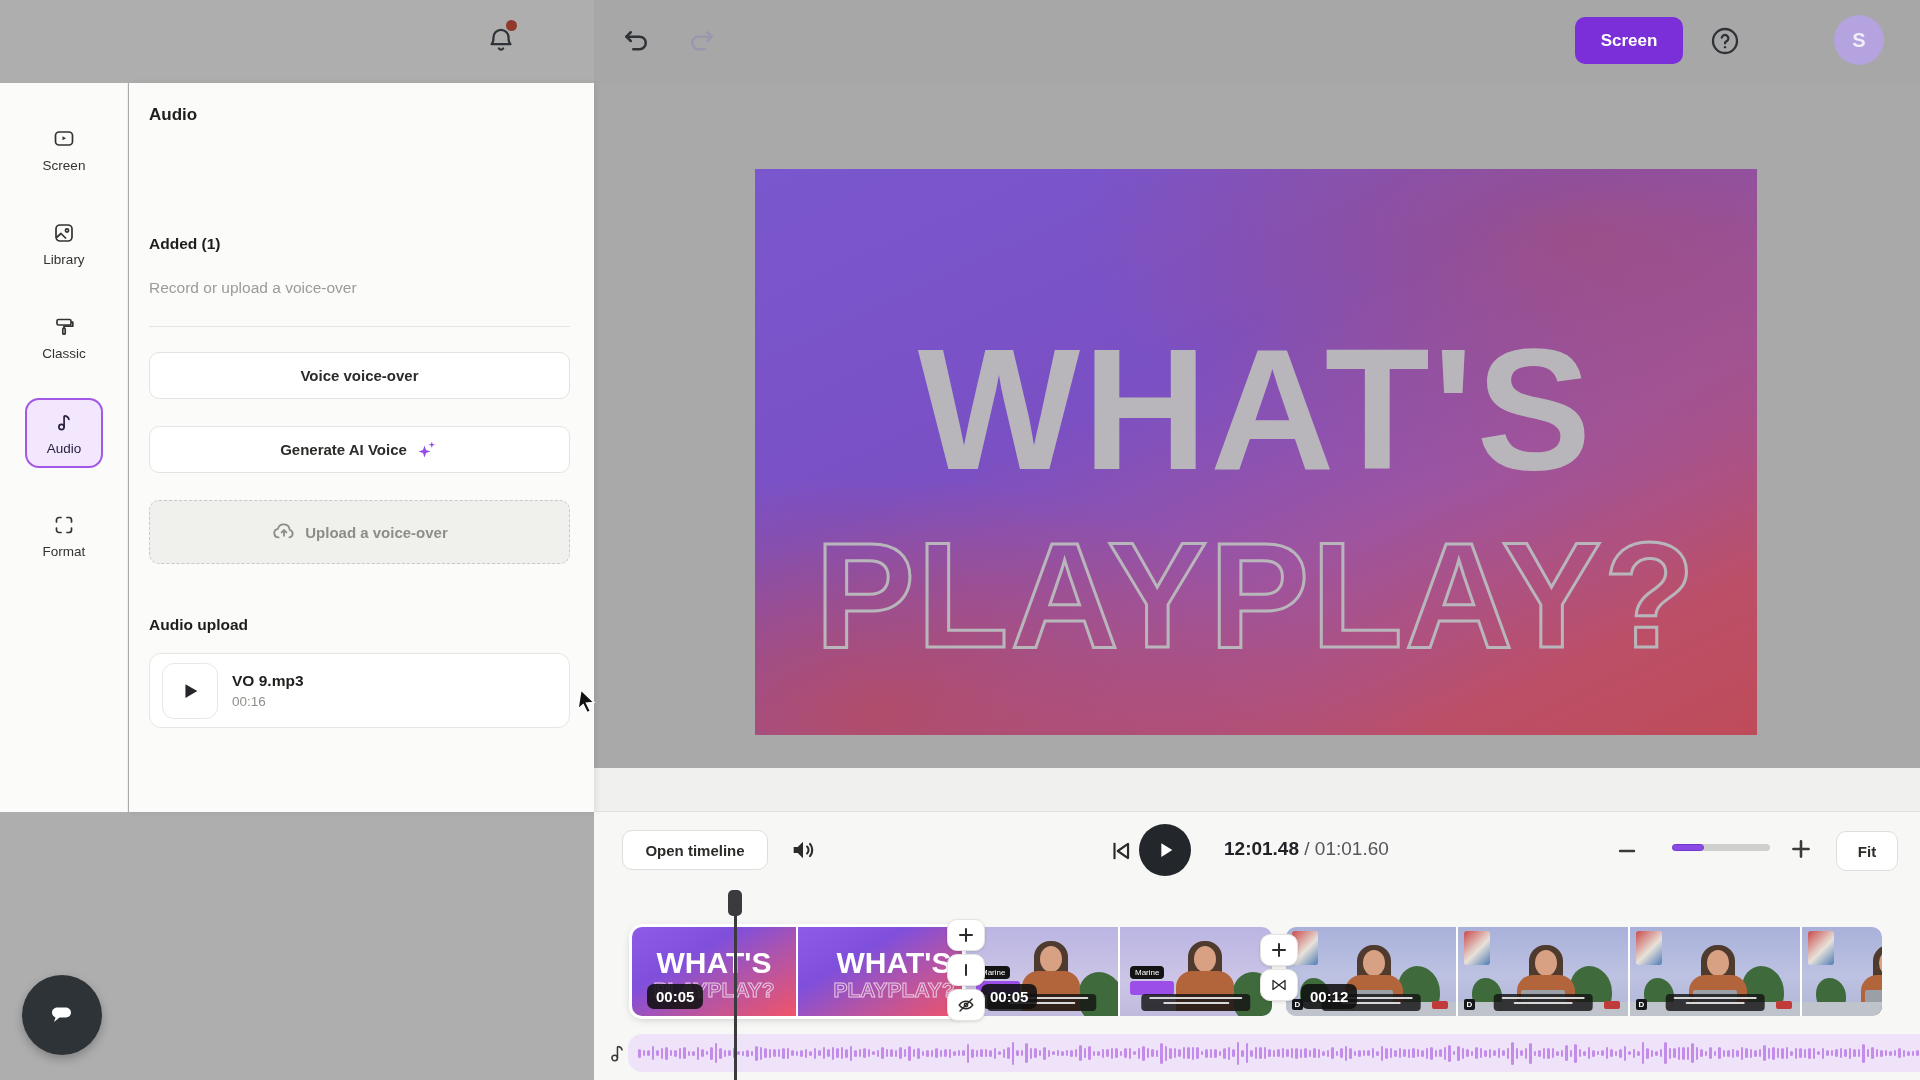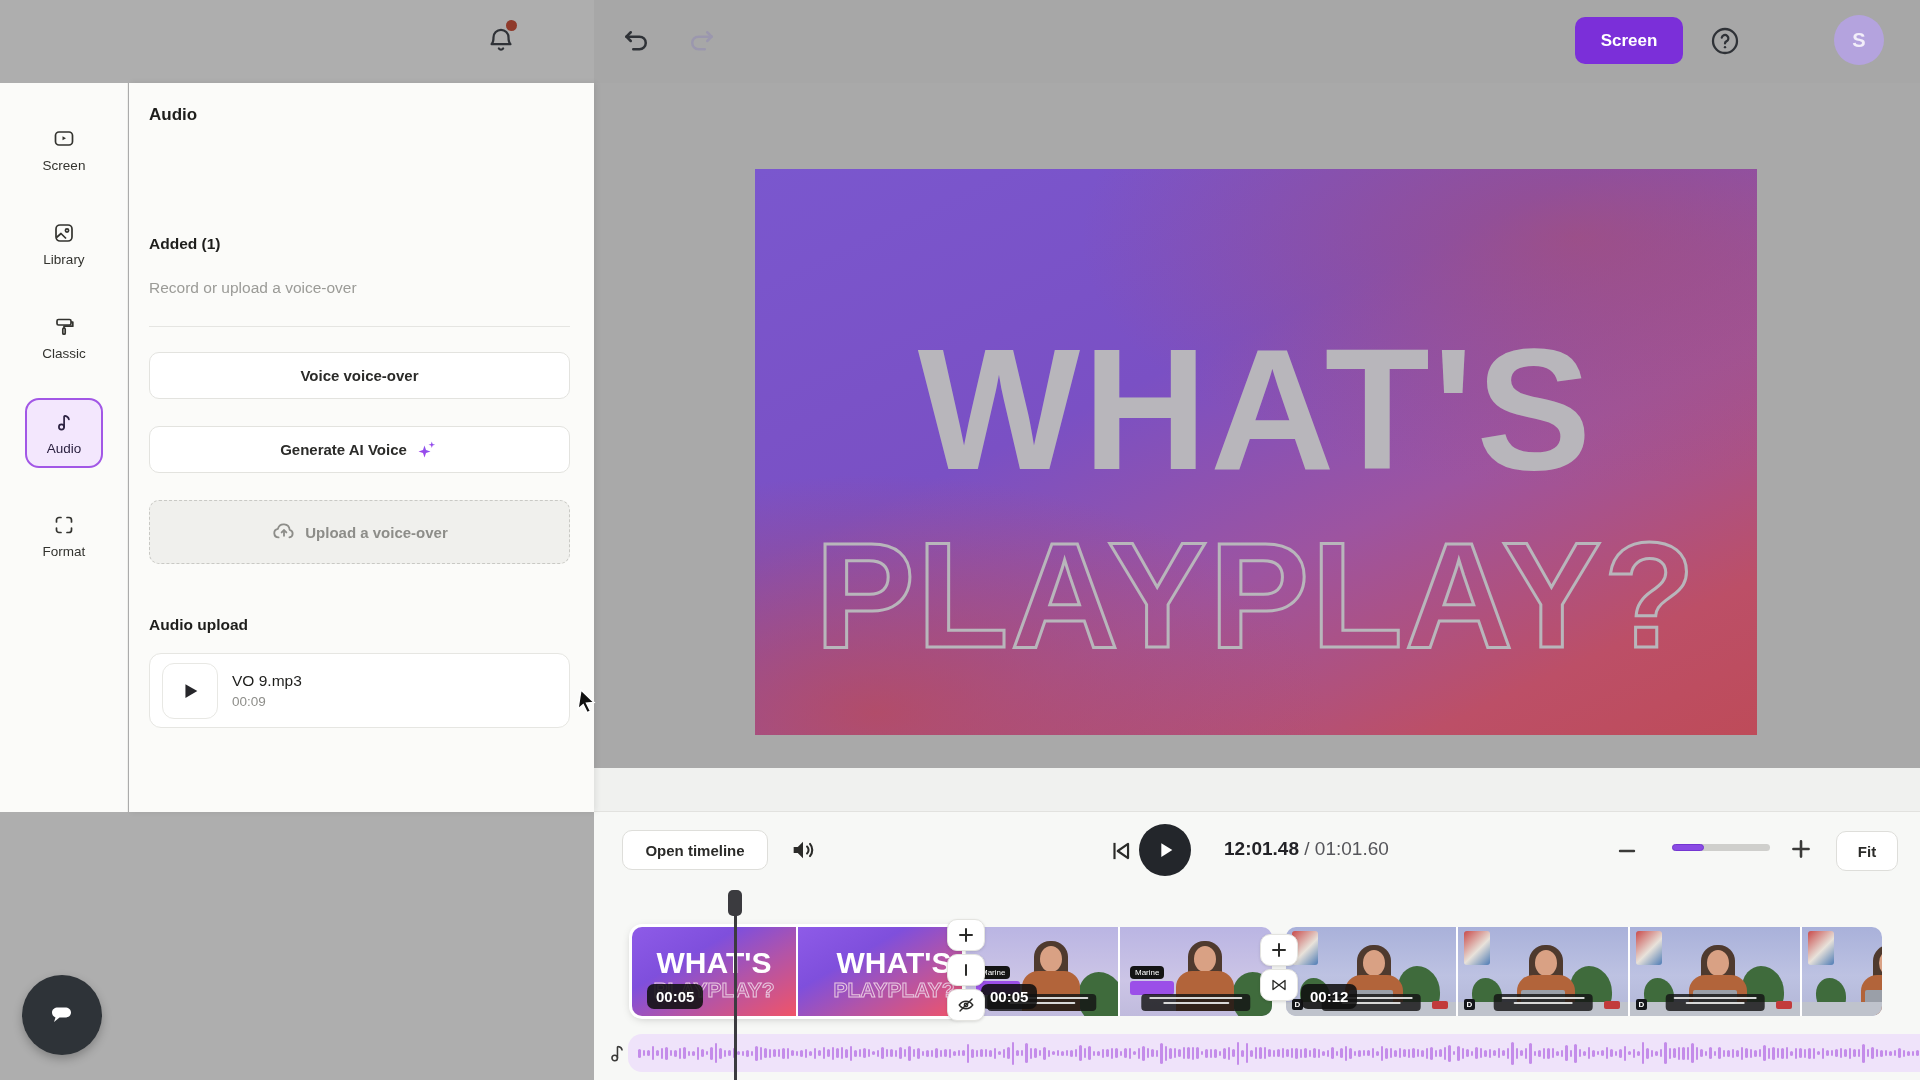--- a/index.html
+++ b/index.html
@@ -42,21 +42,21 @@
   .added-empty { position:absolute; left:20px; top:196px; font-size:15.5px; color:#9B9B97; }
   .panel-divider { position:absolute; left:20px; top:243px; width:421px; height:1px; background:#E5E5E2; }
   .panel-btn { position:absolute; left:20px; width:421px; height:47px; background:#FFFFFF; border:1px solid #E3E3DF; border-radius:10px; font-size:15px; font-weight:600; color:#2B2B29; display:flex; align-items:center; justify-content:center; gap:8px; cursor:pointer; font-family:inherit; }
   .btn-record { top:269px; }
   .btn-generate { top:343px; }
   .btn-upload { top:417px; height:64px; background:#F0F0ED; border:1px dashed #C9C9C5; color:#8D8D89; }
   .files-heading { position:absolute; left:20px; top:533px; font-size:15.5px; font-weight:700; color:#1E1E1C; }
   .file-card { position:absolute; left:20px; top:570px; width:421px; height:75px; background:#FFFFFF; border:1px solid #E6E6E2; border-radius:12px; display:flex; align-items:center; padding:0 12px; gap:14px; }
   .file-play { width:56px; height:56px; border:1px solid #E8E8E4; border-radius:12px; background:#FFFFFF; display:flex; align-items:center; justify-content:center; cursor:pointer; }
   .file-meta { display:flex; flex-direction:column; gap:4px; }
-  .file-name { font-size:15.5px; font-weight:400; color:#1E1E1C; }
+  .file-name { font-size:15.5px; font-weight:700; color:#1E1E1C; }
   .file-duration { font-size:13.5px; color:#8E8E8A; }
 
   
   .canvas { position:absolute; left:594px; top:83px; width:1326px; height:685px; background:#A9A9A9; overflow:hidden; }
   .video-frame { position:absolute; left:161px; top:86px; width:1002px; height:566px;
     background:
       radial-gradient(90% 80% at 82% 12%, rgba(176,78,96,.55) 0%, rgba(176,78,96,0) 55%),
       radial-gradient(75% 70% at 12% 96%, rgba(186,74,86,.75) 0%, rgba(186,74,86,0) 60%),
       linear-gradient(155deg, #7A57CE 0%, #7A50C4 38%, #9D54A0 62%, #BC4F67 85%, #BE4B59 100%);
   }
@@ -247,21 +247,21 @@
 
     <div class="files-heading">Audio upload</div>
     <div class="file-card">
       <div class="file-play">
         <svg width="22" height="22" viewBox="0 0 24 24">
             <path d="M7 4.5v15l13-7.5z" fill="#26262A"></path>
           </svg>
       </div>
       <div class="file-meta">
         <span class="file-name">VO 9.mp3</span>
-        <span class="file-duration">00:09</span>
+        <span class="file-duration">00:16</span>
       </div>
     </div>
   </div>
 
   <div class="canvas">
     <div class="video-frame">
       <svg width="1002" height="566" viewBox="0 0 1002 566">
         <text x="501" y="300" text-anchor="middle" font-family="Liberation Sans, sans-serif" font-size="172" font-weight="bold" letter-spacing="3" fill="#B8B6BB">WHAT'S</text>
         <text x="501" y="478" text-anchor="middle" font-family="Liberation Sans, sans-serif" font-size="150" font-weight="bold" letter-spacing="2" fill="none" stroke="#B8B6BB" stroke-width="3">PLAYPLAY?</text>
       </svg>

